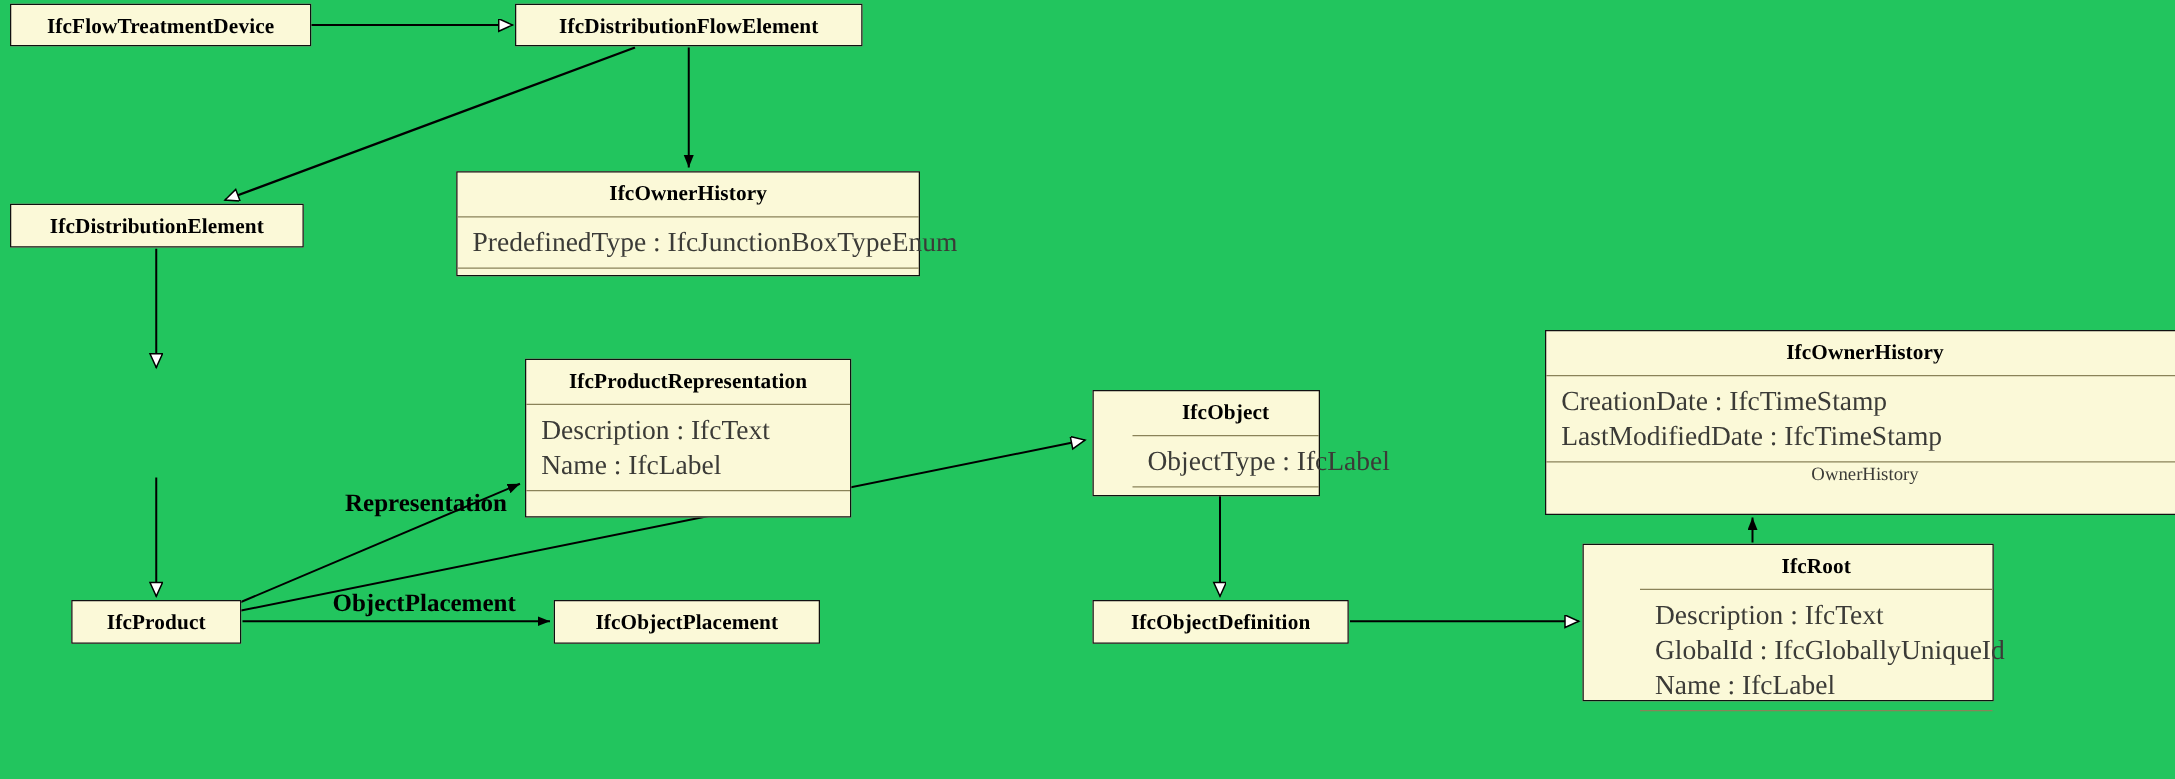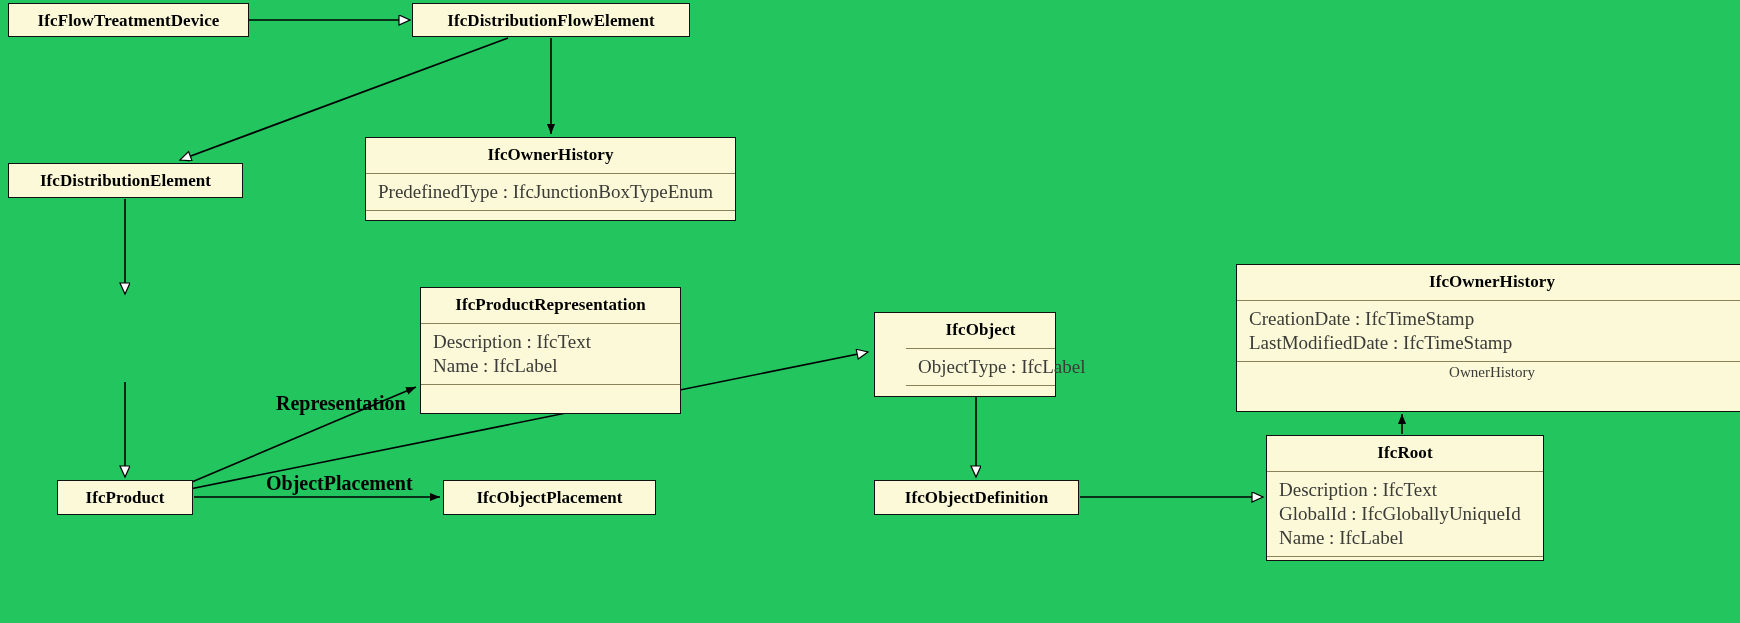--- a/index.html
+++ b/index.html
@@ -26,21 +26,21 @@
     line-height:1.15;
     padding:7px 8px 8px 8px;
     letter-spacing:0.1px;
   }
   .cls-sep{
     height:0;
     border-top:1px solid #8a8359;
   }
   .cls-attrs{
     padding:6px 10px 6px 12px;
-    font-size:19px;
+    font-size:22px;
     color:#3b3b37;
     line-height:1.28;
   }
   .cls-attrs div{white-space:nowrap;}
   .cls-ops{
     min-height:15px;
     padding:1px 10px;
     font-size:15px;
     color:#3b3b37;
     text-align:center;
@@ -166,21 +166,21 @@
     <div class="cls-attrs">
       <div>CreationDate : IfcTimeStamp</div>
       <div>LastModifiedDate : IfcTimeStamp</div>
     </div>
     <div class="cls-sep"></div>
     <div class="cls-ops">
       <div>OwnerHistory</div>
     </div>
   </div>
 
-  <div class="uml-class" style="left:1266px;top:435px;width:278px;height:126px;">
+  <div class="uml-class" style="left:1266px;top:435px;width:329px;height:126px;padding-left:45px;">
     <div class="cls-name">IfcRoot</div>
     <div class="cls-sep"></div>
     <div class="cls-attrs">
       <div>Description : IfcText</div>
       <div>GlobalId : IfcGloballyUniqueId</div>
       <div>Name : IfcLabel</div>
     </div>
     <div class="cls-sep"></div>
     <div class="cls-ops"></div>
   </div>

